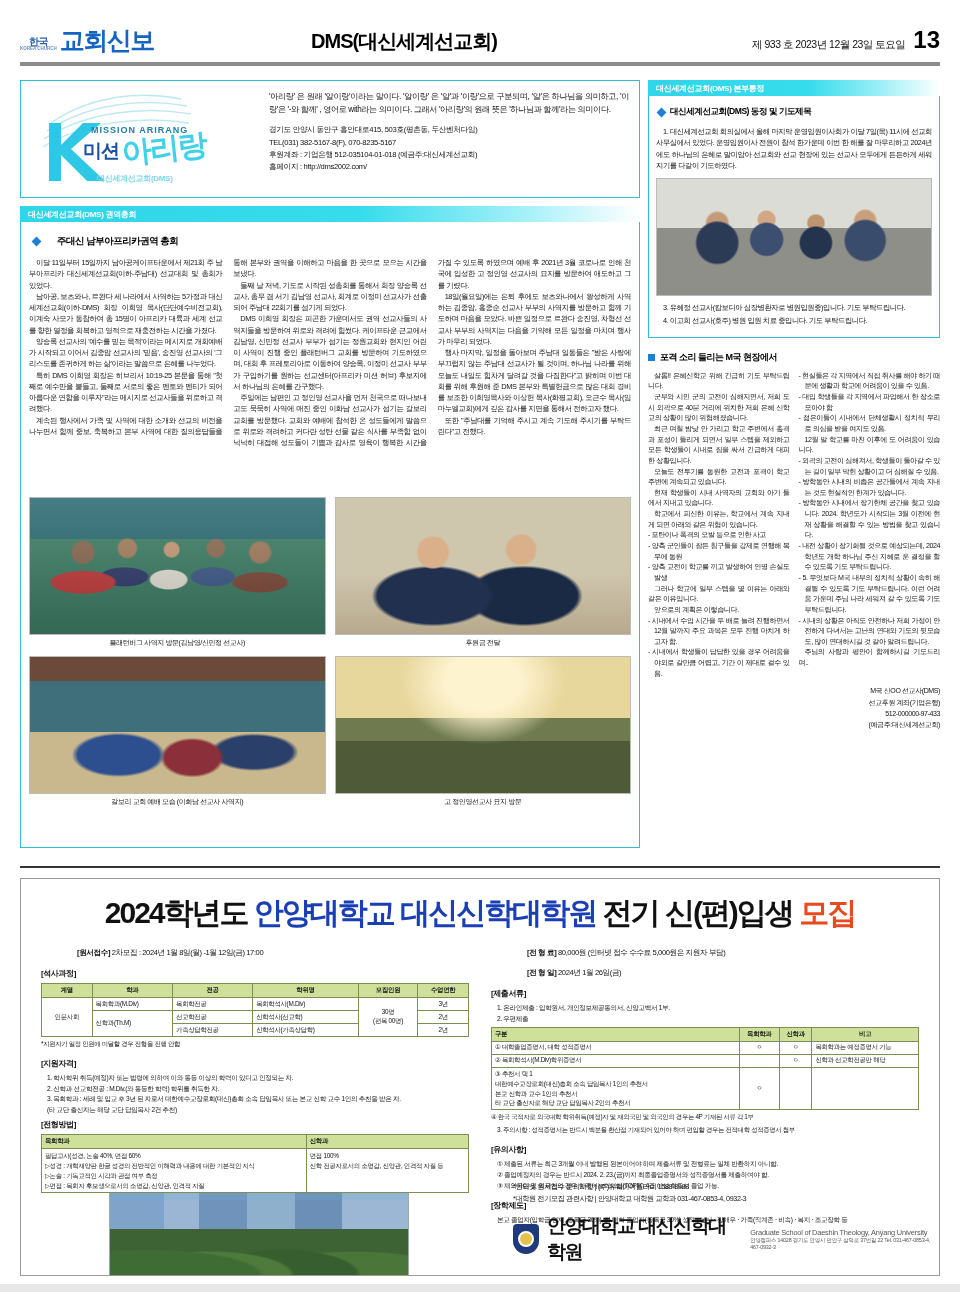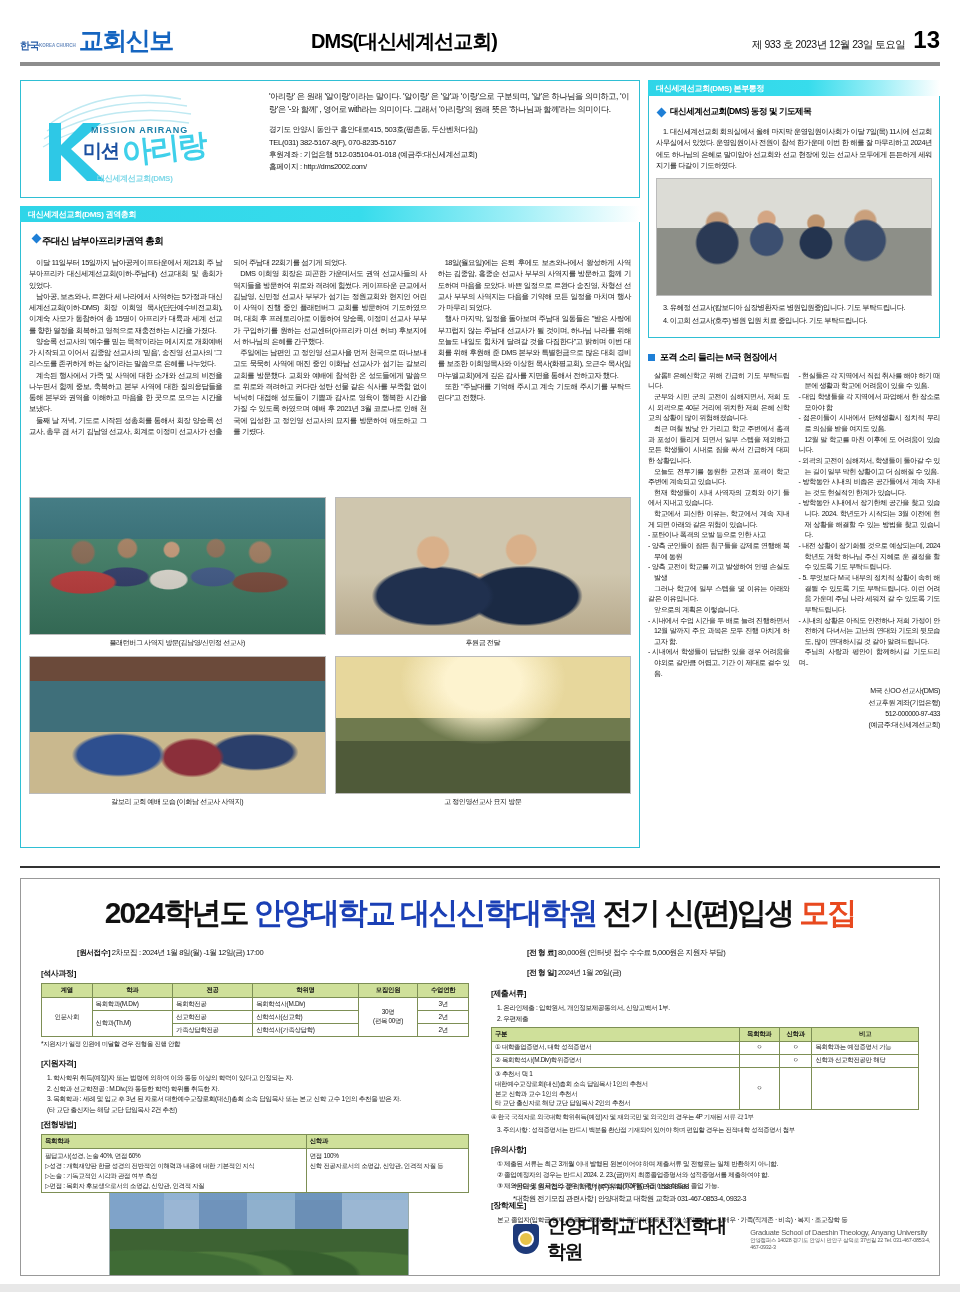--- a/index.html
+++ b/index.html
@@ -20,21 +20,21 @@
   .masthead {
     position: absolute; left: 0; top: 0; width: 960px; height: 62px;
   }
   .logo-wrap {
     position: absolute; left: 20px; top: 28px;
     display: flex; align-items: flex-end; gap: 3px;
   }
   .logo-kr {
     font-size: 10px; font-weight: bold; color: #2a5fa8;
     line-height: 1.0; letter-spacing: -0.5px;
-    display: flex; align-items: center;
+    display: flex; flex-direction: column; align-items: center;
     padding-bottom: 2px;
   }
   .logo-kr .sub { font-size: 4.5px; color: #6d8fc0; letter-spacing: 0px; }
   .logo-main {
     font-size: 25px; font-weight: bold; color: #1565c0;
     letter-spacing: -1.5px; line-height: 1;
   }
   .masthead-title {
     position: absolute; left: 0; top: 28px; width: 808px;
     text-align: center;
@@ -84,21 +84,21 @@
   
   .left-block {
     position: absolute; left: 20px; top: 206px; width: 620px; height: 642px;
   }
   .left-body {
     border: 1px solid #2fbfd4; border-top: none;
     height: 626px; padding: 8px 8px 6px 8px; background: #fff;
     position: relative;
   }
   .art-head {
-    display: flex; gap: 2px;
+    display: flex; align-items: center; gap: 17px;
     font-size: 9.5px; font-weight: bold; color: #000;
     letter-spacing: -0.5px; margin: 5px 0 9px 4px;
   }
   .diamond {
     width: 7px; height: 7px; background: #1e7fd6;
     transform: rotate(45deg); flex: 0 0 auto;
   }
   .cols3 {
     column-count: 3; column-gap: 11px;
     font-size: 7.4px; line-height: 1.52; color: #111;
@@ -347,20 +347,21 @@
     <div class="sec-bar grad">대신세계선교회(DMS) 권역총회</div>
     <div class="left-body">
       <div class="art-head">
         <span class="diamond"></span>
         <span>주대신 남부아프리카권역 총회</span>
       </div>
       <div class="cols3">
         <p>이달 11일부터 15일까지 남아공케이프타운에서 제21회 주 남부아프리카 대신세계선교회(이하-주남대) 선교대회 및 총회가 있었다.</p>
         <p>남아공, 보츠와나, 르완다 세 나라에서 사역하는 5가정과 대신세계선교회(이하-DMS) 회장 이희영 목사(단단예수비전교회), 이계숙 사모가 동참하여 총 15명이 아프리카 대륙과 세계 선교를 향한 열정을 회복하고 영적으로 재충전하는 시간을 가졌다.</p>
         <p>양승록 선교사의 '예수를 믿는 목적'이라는 메시지로 개회예배가 시작되고 이어서 김종암 선교사의 '믿음', 송진영 선교사의 '그리스도를 존귀하게 하는 삶'이라는 말씀으로 은혜를 나누었다.</p>
+        <p>특히 DMS 이희영 회장은 히브리서 10:19-25 본문을 통해 "첫째로 예수만을 붙들고, 둘째로 서로의 좋은 멘토와 멘티가 되어 아름다운 연합을 이루자"라는 메시지로 선교사들을 위로하고 격려했다.</p>
         <p>계속된 행사에서 가족 및 사역에 대한 소개와 선교의 비전을 나누면서 함께 중보, 축복하고 본부 사역에 대한 질의응답들을 통해 본부와 권역을 이해하고 마음을 한 곳으로 모으는 시간을 보냈다.</p>
         <p>둘째 날 저녁, 기도로 시작된 성총회를 통해서 회장 양승록 선교사, 총무 겸 서기 김남영 선교사, 회계로 이정미 선교사가 선출되어 주남대 22회기를 섬기게 되었다.</p>
         <p>DMS 이희영 회장은 피곤한 가운데서도 권역 선교사들의 사역지들을 방문하여 위로와 격려에 힘썼다. 케이프타운 근교에서 김남영, 신민정 선교사 부부가 섬기는 정원교회와 현지인 어린이 사역이 진행 중인 플래턴버그 교회를 방문하여 기도하였으며, 대회 후 프레토리아로 이동하여 양승록, 이정미 선교사 부부가 구입하기를 원하는 선교센터(아프리카 미션 허브) 후보지에서 하나님의 은혜를 간구했다.</p>
         <p>주일에는 남편인 고 정인영 선교사을 먼저 천국으로 떠나보내고도 묵묵히 사역에 매진 중인 이화남 선교사가 섬기는 갈보리교회를 방문했다. 교회와 예배에 참석한 온 성도들에게 말씀으로 위로와 격려하고 커다란 성탄 선물 같은 식사를 부족함 없이 넉넉히 대접해 성도들이 기쁨과 감사로 영육이 행복한 시간을 가질 수 있도록 하였으며 예배 후 2021년 3월 코로나로 인해 천국에 입성한 고 정인영 선교사의 묘지를 방문하여 애도하고 그를 기렸다.</p>
         <p>18일(월요일)에는 은퇴 후에도 보츠와나에서 왕성하게 사역하는 김종암, 홍종순 선교사 부부의 사역지를 방문하고 함께 기도하며 마음을 모았다. 바쁜 일정으로 르완다 송진영, 차형선 선교사 부부의 사역지는 다음을 기약해 모든 일정을 마치며 행사가 마무리 되었다.</p>
         <p>행사 마지막, 일정을 돌아보며 주남대 일동들은 "받은 사랑에 부끄럽지 않는 주남대 선교사가 될 것이며, 하나님 나라를 위해 오늘도 내일도 힘차게 달려갈 것을 다짐한다"고 밝히며 이번 대회를 위해 후원해 준 DMS 본부와 특별헌금으로 많은 대회 경비를 보조한 이희영목사와 이상헌 목사(화평교회), 오근수 목사(임마누엘교회)에게 깊은 감사를 지면을 통해서 전하고자 했다.</p>
         <p>또한 "주남대를 기억해 주시고 계속 기도해 주시기를 부탁드린다"고 전했다.</p>
       </div>
 
       <div class="photo-row">

